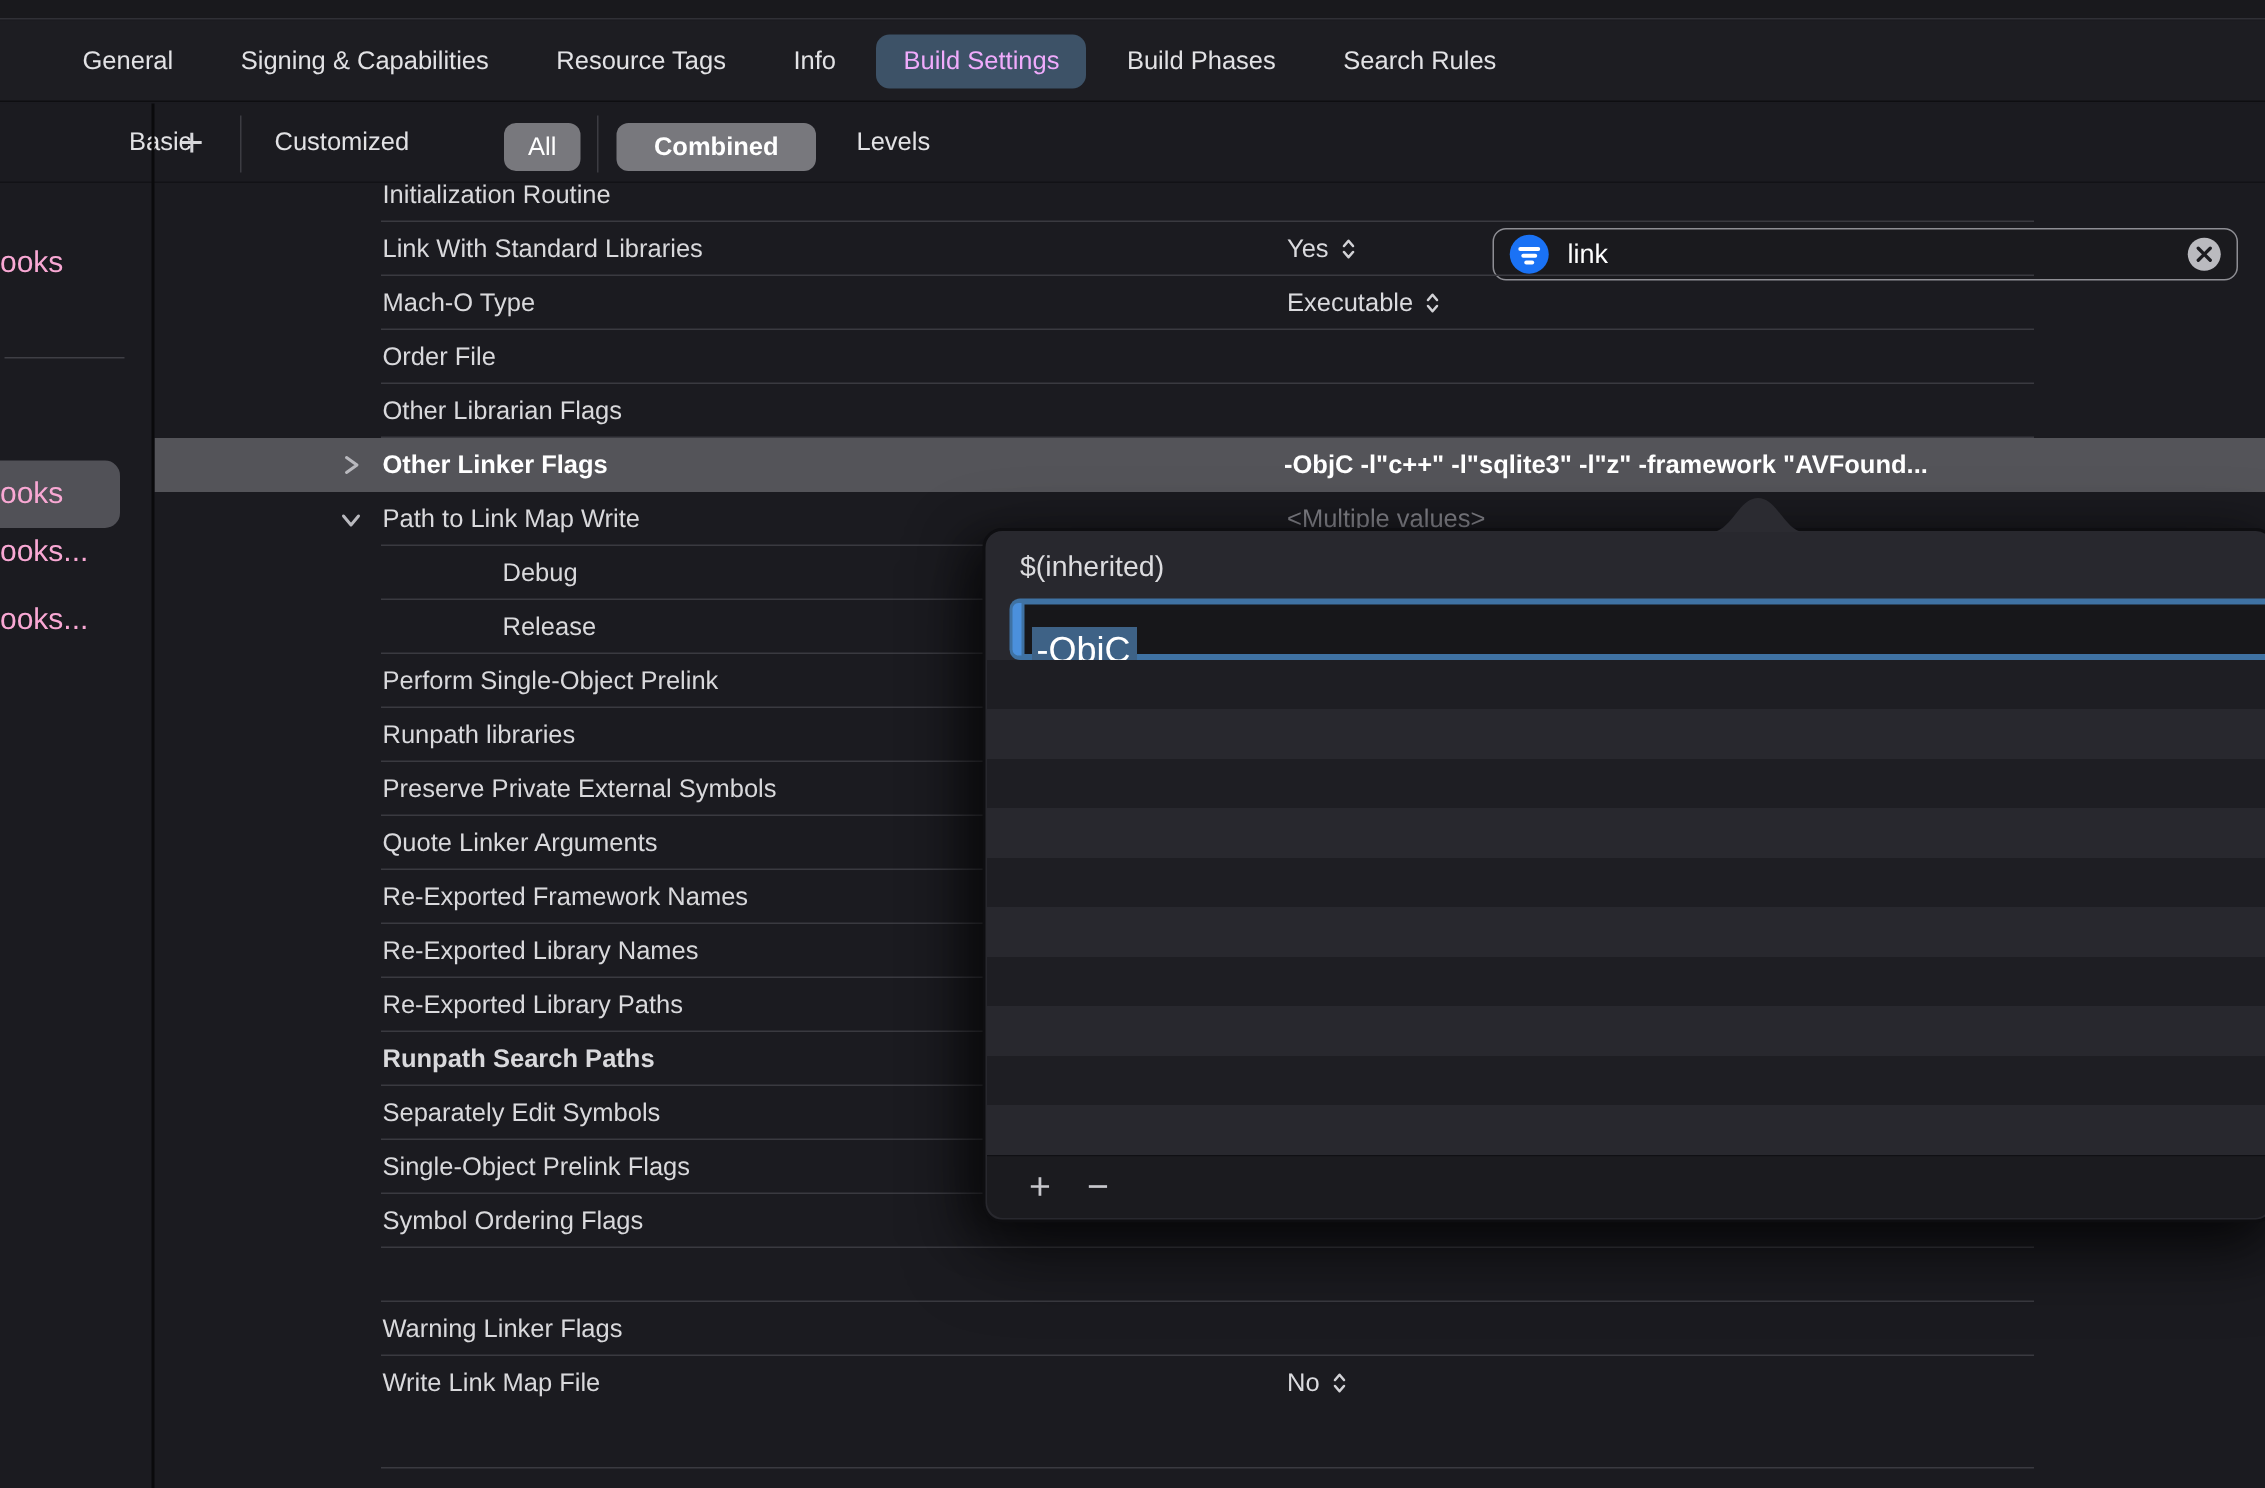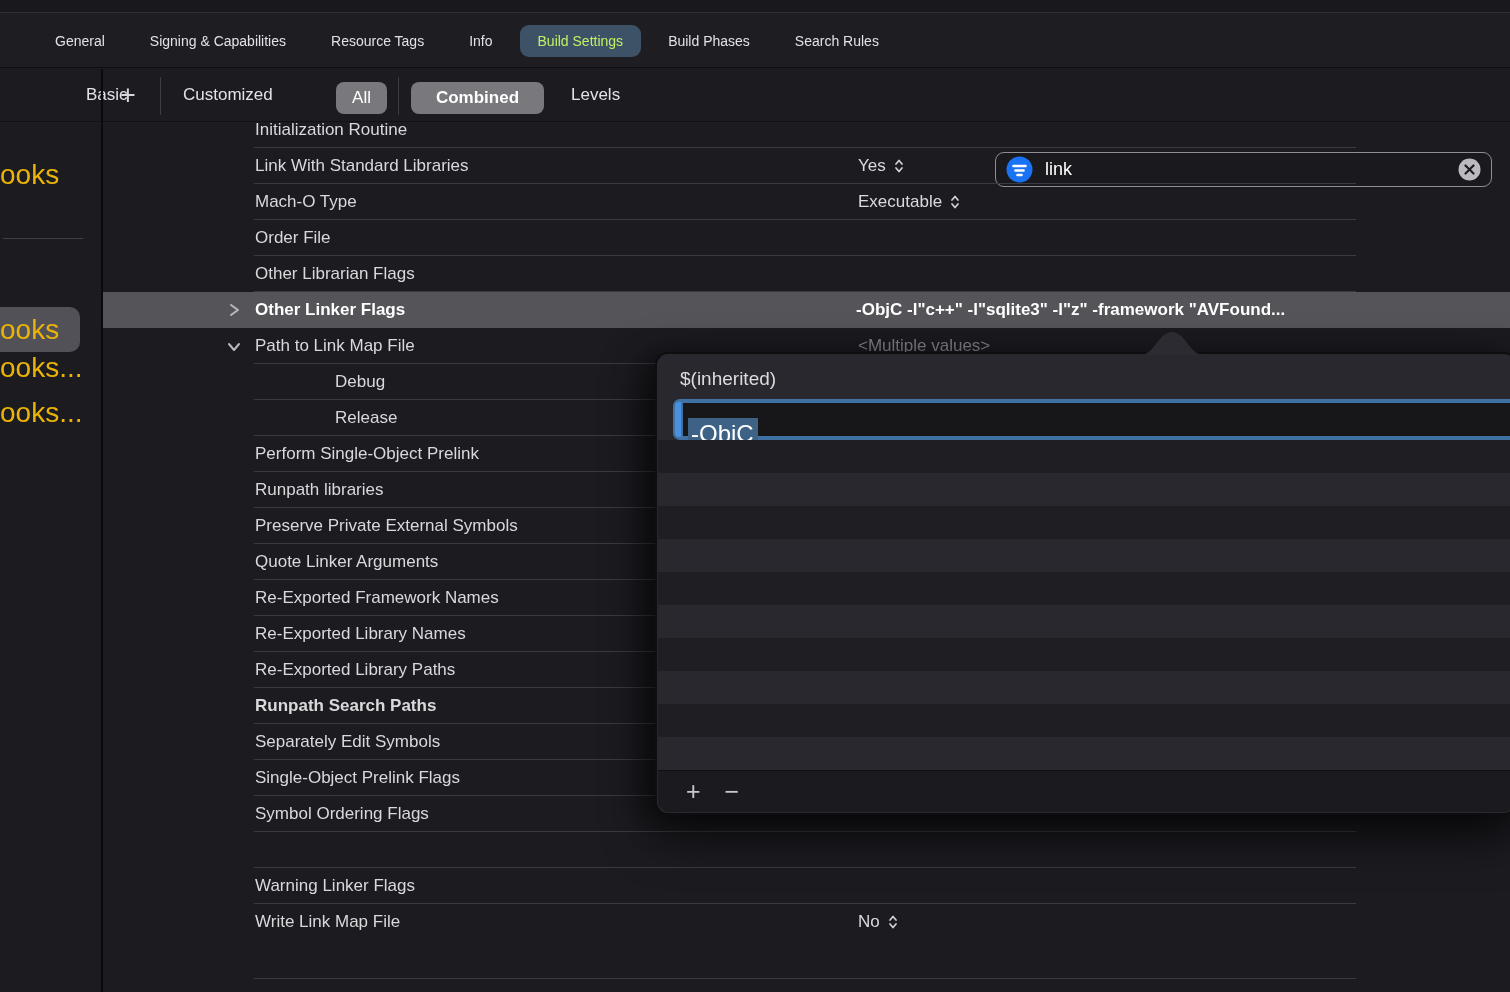--- a/index.html
+++ b/index.html
@@ -10,40 +10,40 @@
     font-family:"Liberation Sans","DejaVu Sans",sans-serif;
     color:#dcdcde;
   }
   
   .top-strip{position:absolute;left:0;top:0;width:100%;height:13px;background:#19191d;border-bottom:1px solid #303036;}
   .tab-bar{
     position:absolute;left:0;top:14px;width:100%;height:54px;background:#1d1d22;
     display:flex;align-items:center;gap:45px;padding-left:55px;
     border-bottom:1px solid #0e0e11;
   }
-  .tab{font-size:14px;color:#e2e2e5;white-space:nowrap;cursor:default;}
-  .tab.selected{background:#3d5267;color:#bef264;padding:8px 18px;margin:0 -18px;border-radius:9px;}
+  .tab{font-size:17px;color:#e2e2e5;white-space:nowrap;cursor:default;}
+  .tab.selected{background:#3d5267;color:#f0abfc;padding:8px 18px;margin:0 -18px;border-radius:9px;}
   .filter-bar{
     position:absolute;left:0;top:69px;width:100%;height:53px;background:#1b1b20;
     border-bottom:1px solid #121216;
   }
   .fb-item{position:absolute;top:0;height:100%;display:flex;align-items:center;font-size:17px;color:#e2e2e5;}
   .add-btn{left:120px;font-size:27px;font-weight:300;color:#d6d6da;}
   .fb-sep{position:absolute;top:8px;width:1px;height:38px;background:#3c3c42;}
   .pill{background:#78787d;color:#fff;border-radius:8px;justify-content:center;top:13px;height:32px;}
   .search-field{
     position:absolute;left:995px;top:83px;width:497px;height:35px;
     border:1.5px solid #8e8e94;border-radius:9px;background:#1a1a1e;
     display:flex;align-items:center;padding:0 10px;
   }
   .search-text{font-size:18px;color:#fff;margin-left:12px;flex:1;}
   
   .vline{position:absolute;left:101px;top:69px;width:2px;bottom:0;background:#0a0a0c;z-index:5;}
   .sidebar{position:absolute;left:0;top:122px;width:101px;bottom:0;background:#1b1b20;overflow:hidden;}
-  .side-item{position:absolute;left:0;height:30px;display:flex;align-items:center;font-size:28px;color:#eab308;white-space:nowrap;}
+  .side-item{position:absolute;left:0;height:30px;display:flex;align-items:center;font-size:20px;color:#f9a8d4;white-space:nowrap;}
   .side-item.selected-bg{left:-20px;width:100px;height:45px;background:#515157;border-radius:10px;padding-left:20px;}
   .side-div{position:absolute;left:3px;width:80px;height:1px;background:#3f3f45;}
   
   .table{position:absolute;left:103px;top:122px;right:0;bottom:0;overflow:hidden;}
   .row{position:absolute;left:0;right:0;height:36px;}
   .row .divider{position:absolute;left:151px;width:1102px;bottom:0;height:1px;background:#3a3a40;}
   .row.hl{left:-2px;background:#545459;}
   .row-label{position:absolute;left:152px;top:0;height:36px;display:flex;align-items:center;font-size:17px;color:#d9d9dc;white-space:nowrap;}
   .row.hl .row-label{font-weight:bold;color:#fff;left:154px;}
   .row-label.indent{left:232px;}
@@ -182,21 +182,21 @@
         <span class="row-value">
           <span>-ObjC -l"c++" -l"sqlite3" -l"z" -framework "AVFound...</span>
         </span>
       </div>
       <div class="row" style="top: 206px;">
         <span class="row-chevron" style="left: 124px;">
           <svg width="14" height="11" viewBox="0 0 14 11">
             <polyline points="2,3 7,9 12,3" fill="none" stroke="#b9b9be" stroke-width="2" stroke-linecap="round" stroke-linejoin="round"></polyline>
           </svg>
         </span>
-        <span class="row-label">Path to Link Map File</span>
+        <span class="row-label">Path to Link Map Write</span>
         <span class="row-value dim">
           <span>&lt;Multiple values&gt;</span>
         </span>
         <div class="divider"></div>
       </div>
       <div class="row" style="top: 242px;">
         <span class="row-label indent">Debug</span>
         <div class="divider"></div>
       </div>
       <div class="row" style="top: 278px;">

